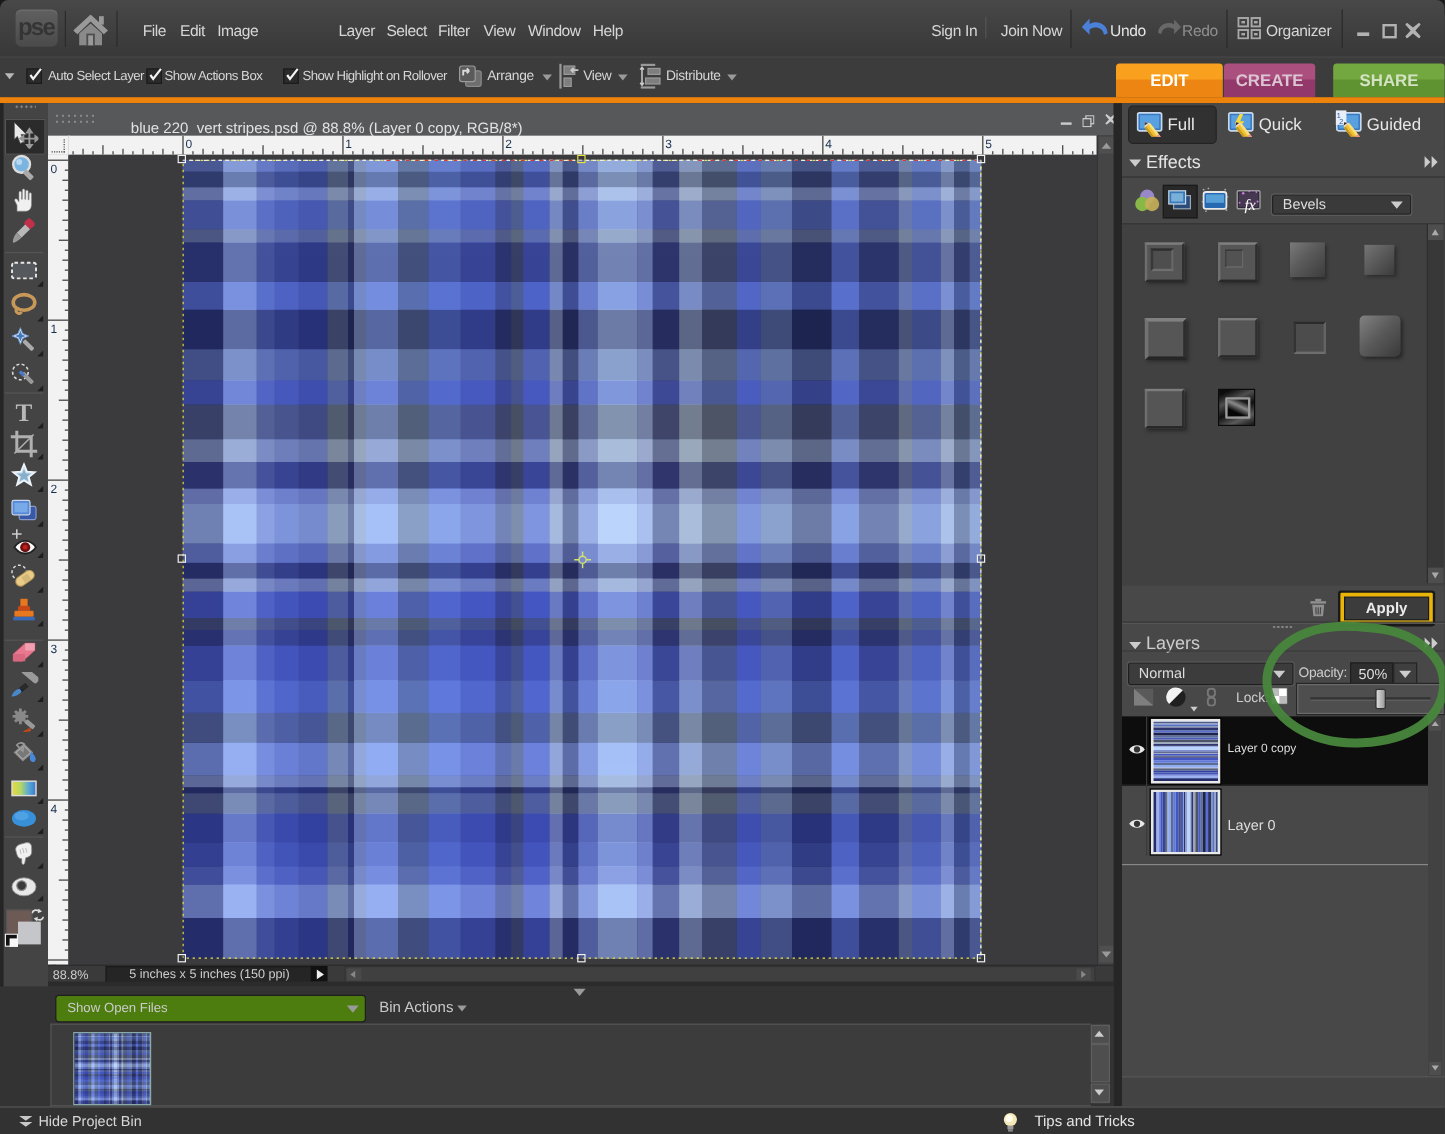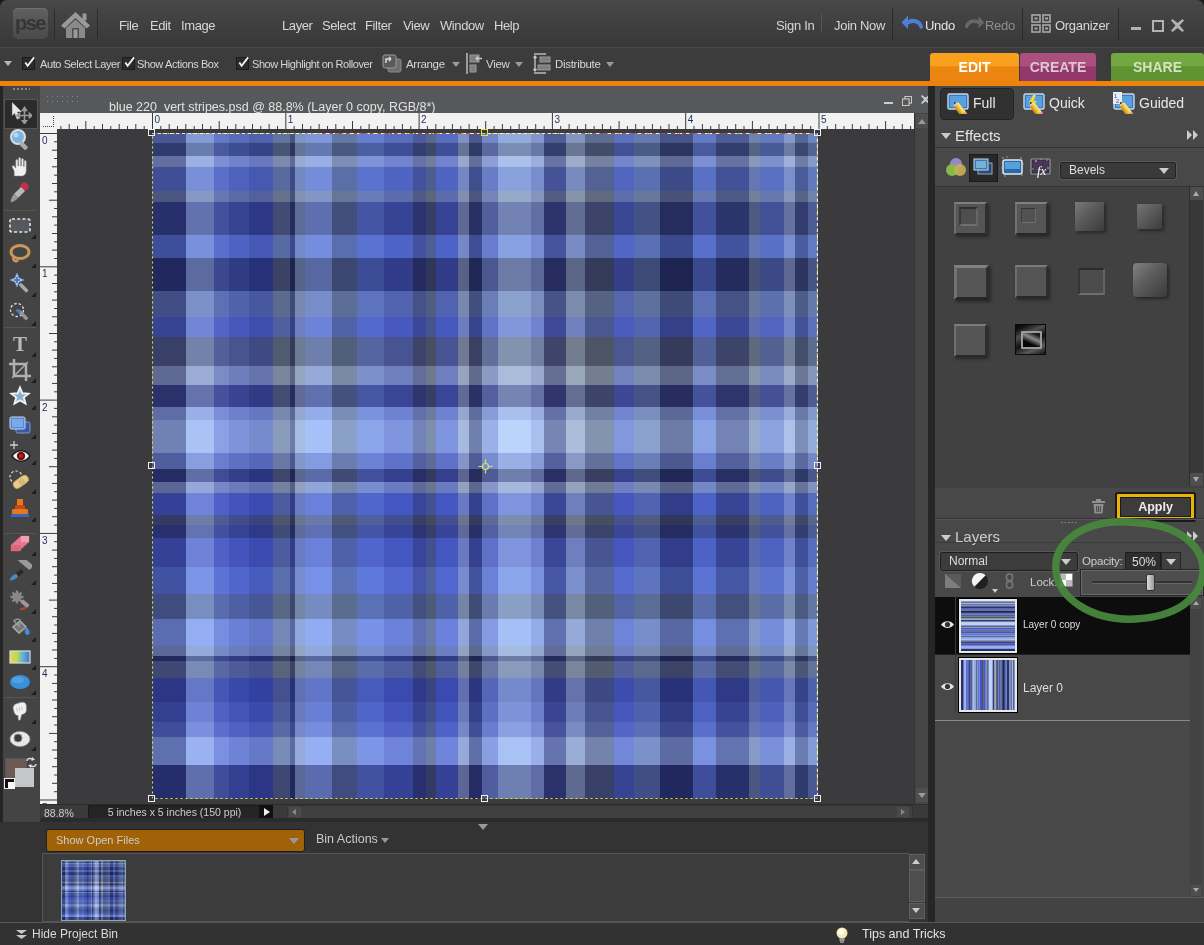--- a/index.html
+++ b/index.html
@@ -623,21 +623,21 @@
     <div class="abs" style="left:613px;top:3px;width:0;height:0;border-top:3.5px solid transparent;border-bottom:3.5px solid transparent;border-left:4px solid #888;"></div>
   </div>
 </div>
 
 <div class="abs" style="left:40px;top:818px;width:888px;height:4px;background:#2b2b2b;"></div>
 
 <div class="abs" style="left:928px;top:86px;width:7px;height:836px;background:#262626;"></div>
 
 <div class="abs" style="left:0px;top:822px;width:928px;height:100px;background:#333;"></div>
 <div class="abs" style="left:478px;top:824px;width:0;height:0;border-left:5px solid transparent;border-right:5px solid transparent;border-top:6px solid #9a9a9a;"></div>
-<div class="abs" style="left:46px;top:829px;width:257px;height:21px;background:#a16207;border:1px solid #1f1f1f;border-radius:3px;">
+<div class="abs" style="left:46px;top:829px;width:257px;height:21px;background:#4d7c0f;border:1px solid #1f1f1f;border-radius:3px;">
   <div class="abs" style="left:9px;top:4px;font-size:11px;color:#ccc;">Show Open Files</div>
   <div class="abs" style="left:242px;top:8px;width:0;height:0;border-left:5px solid transparent;border-right:5px solid transparent;border-top:6px solid #9a9a9a;"></div>
 </div>
 <div class="abs" style="left:316px;top:832px;font-size:12.5px;color:#c8c8c8;">Bin Actions</div>
 <div class="abs" style="left:381px;top:838px;width:0;height:0;border-left:4px solid transparent;border-right:4px solid transparent;border-top:5px solid #9a9a9a;"></div>
 
 <div class="abs" style="left:42px;top:853px;width:866px;height:67px;background:#3c3c3c;border:1px solid #555;border-right:none;"></div>
 <div class="abs" style="left:61px;top:860px;width:63px;height:59px;border:1px solid #8aa;overflow:hidden;" id="binthumb"><svg width="63" height="59" viewBox="0 0 666 666" preserveAspectRatio="none">
       <g>
         <rect x="0" y="0" width="34" height="666" fill="#252d6b"></rect>

